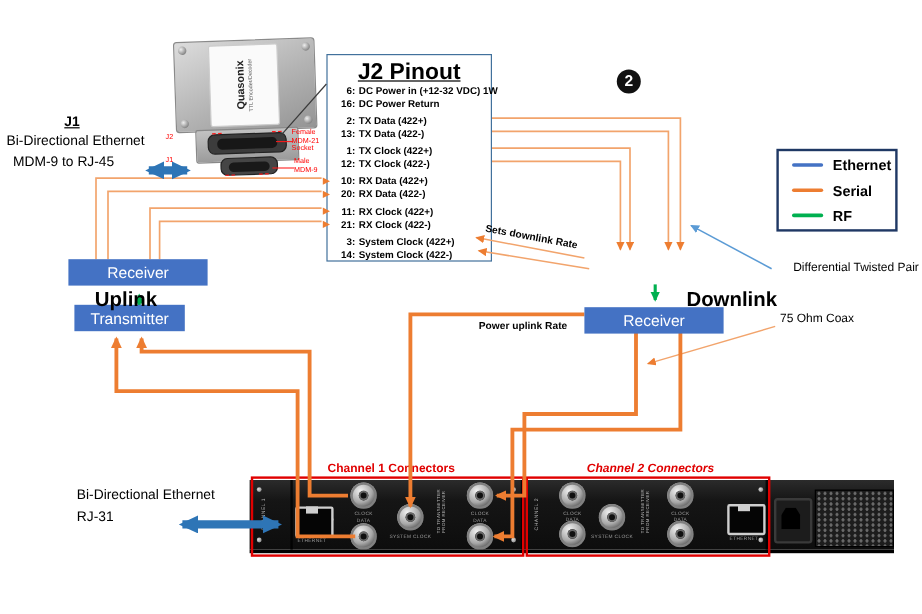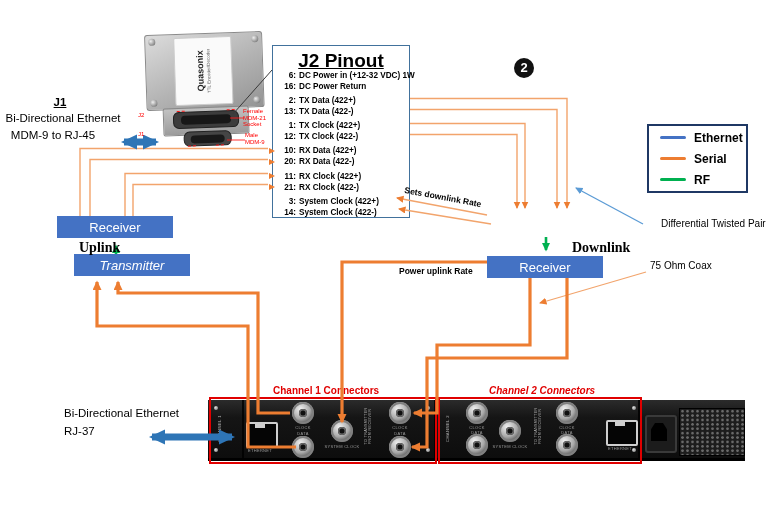--- a/index.html
+++ b/index.html
@@ -29,25 +29,25 @@
   .pinrow.gap{margin-top:3.4px;}
   .pinnum{width:17px;text-align:right;flex:0 0 auto;}
   .pindesc{margin-left:3px;white-space:nowrap;}
   .pin-arr{position:absolute;left:-10px;top:2.2px;width:0;height:0;border-left:6px solid #ED7D31;
     border-top:3.3px solid transparent;border-bottom:3.3px solid transparent;}
 
   
   .node{background:#4472C4;color:#fff;text-align:center;z-index:8;font-size:13px;
     display:flex;align-items:center;justify-content:center;}
   .n-lrx{left:57px;top:216px;width:116px;height:22px;}
-  .n-ltx{left:74px;top:254px;width:116px;height:22px;font-style:italic;}
+  .n-ltx{left:62px;top:254px;width:92px;height:22px;}
   .n-rtx{left:484px;top:214px;width:128px;height:22px;}
   .n-rrx{left:487px;top:256px;width:116px;height:22px;}
 
-  .flowlabel{font-size:14px;font-weight:bold;z-index:8;font-family:Liberation Serif, serif;}
+  .flowlabel{font-size:17px;font-weight:bold;z-index:8;}
   .setslabel{font-size:8.5px;font-weight:bold;z-index:8;white-space:nowrap;}
   .callout{font-size:10px;z-index:8;white-space:nowrap;}
 
   .j1block{z-index:8;font-size:11.5px;text-align:center;}
   .j1head{font-weight:bold;text-decoration:underline;}
 
   
   .photo{left:146px;top:33px;width:118px;height:114px;z-index:2;transform:rotate(-2deg);}
   .mbody{position:absolute;left:0;top:0;width:116px;height:74px;border:1px solid #8a8a8a;
     background:linear-gradient(155deg,#dcdcdc,#b3b3b3 55%,#949494);border-radius:3px;}
@@ -276,21 +276,21 @@
     <div class="pinlet"></div>
     <div class="vent"></div>
   </div>
 
   <div class="abs redbox" style="left:209px;top:397px;width:224px;height:63px;"></div>
   <div class="abs redbox" style="left:438px;top:397px;width:200px;height:63px;"></div>
   <div class="abs chtitle" style="left:273px;top:385px;">Channel 1 Connectors</div>
   <div class="abs chtitle" style="left:489px;top:385px;font-style:italic;">Channel 2 Connectors</div>
 
   <div class="abs j1block" style="left:64px;top:407px;width:165px;text-align:left;">Bi-Directional Ethernet</div>
-  <div class="abs j1block" style="left:64px;top:425px;width:80px;text-align:left;">RJ-37</div>
+  <div class="abs j1block" style="left:64px;top:425px;width:80px;text-align:left;">RJ-31</div>
 
   <svg class="wires" width="768" height="512" viewBox="0 0 768 512">
     <defs>
       <marker id="aThin" markerWidth="9" markerHeight="8" refX="6.5" refY="3.5" orient="auto" markerUnits="userSpaceOnUse">
         <path d="M0,0 L7.5,3.5 L0,7 z" fill="#ED7D31"></path>
         </marker>
       <marker id="aThick" markerWidth="11" markerHeight="10" refX="8" refY="4.5" orient="auto" markerUnits="userSpaceOnUse">
         <path d="M0,0 L9.5,4.5 L0,9 z" fill="#ED7D31"></path>
         </marker>
       <marker id="aGreen" markerWidth="10" markerHeight="9" refX="7" refY="4" orient="auto" markerUnits="userSpaceOnUse">

